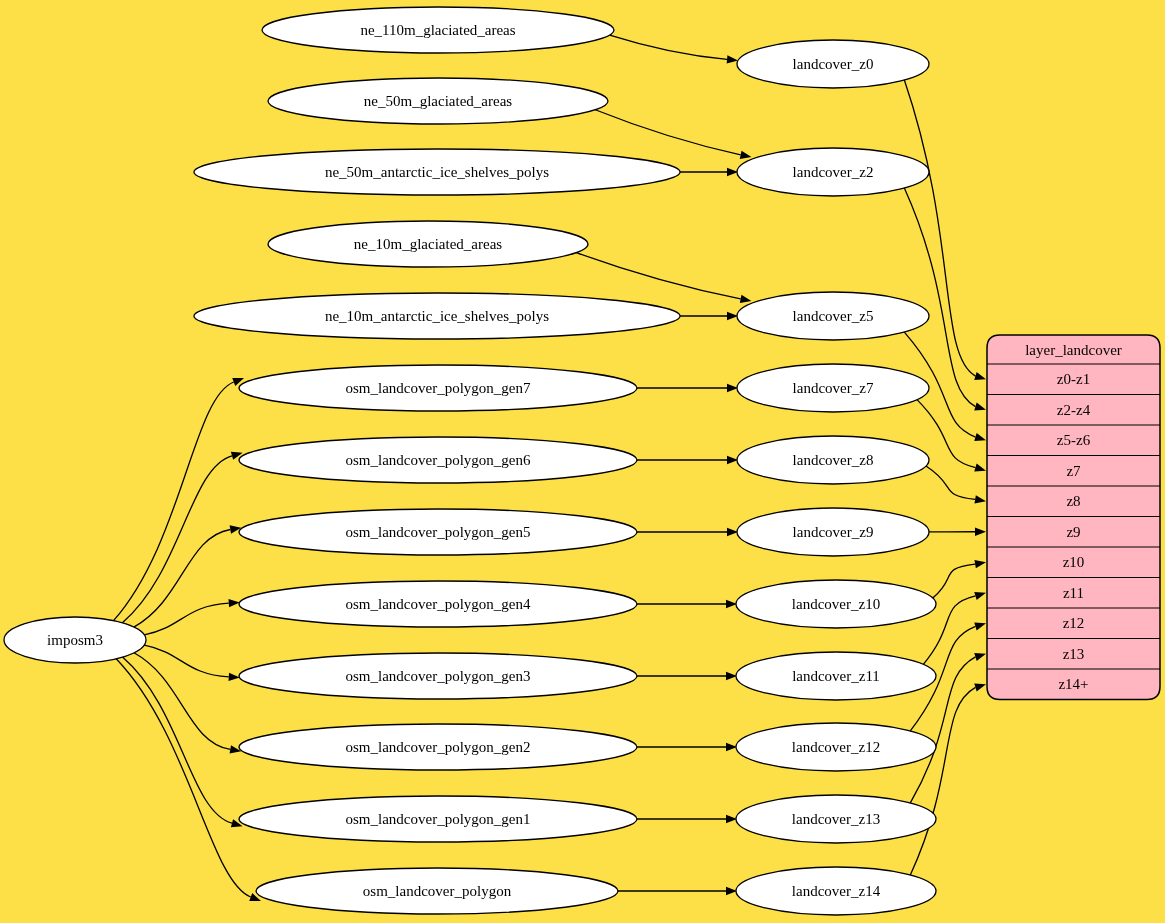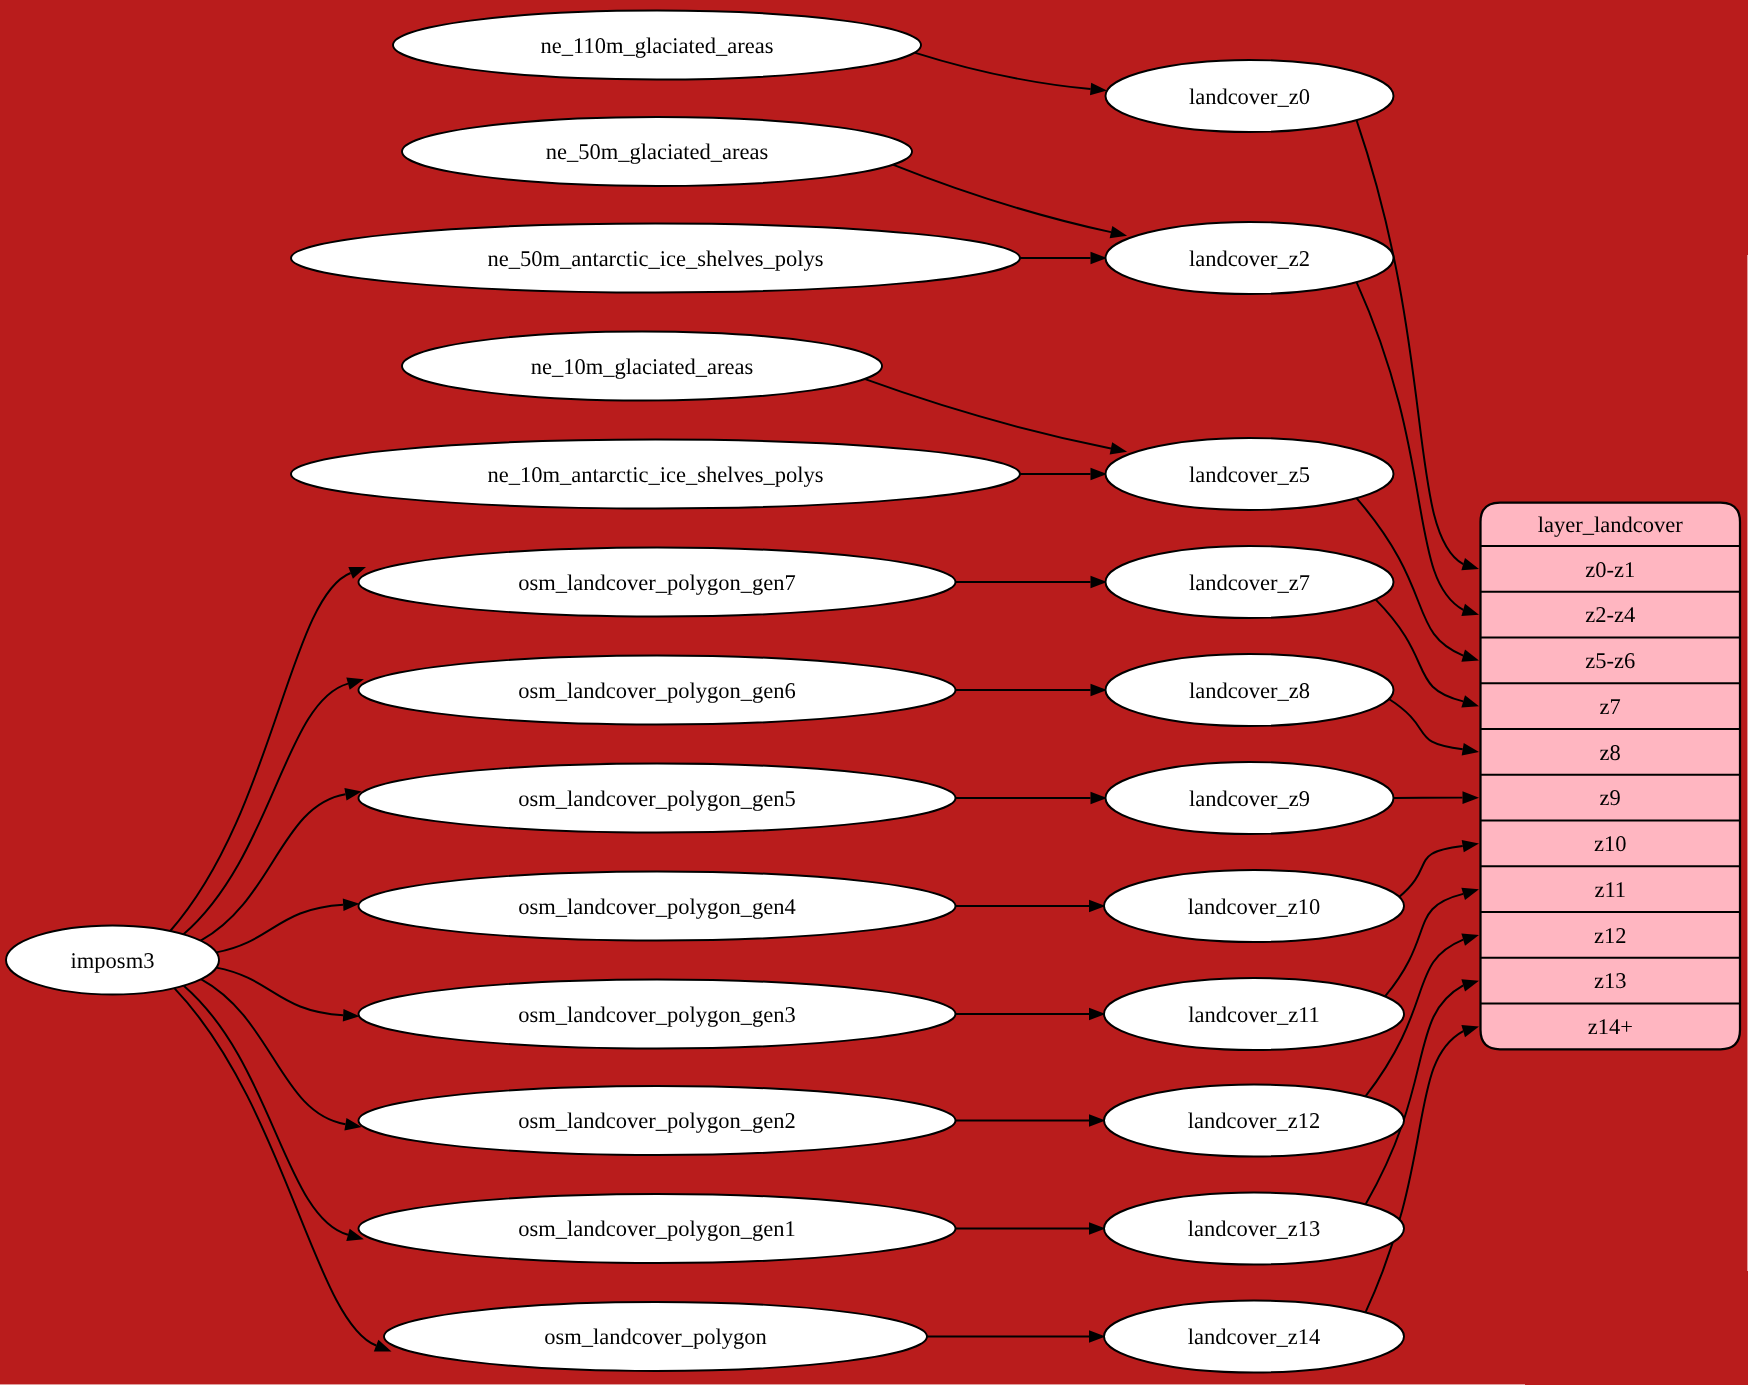--- a/index.html
+++ b/index.html
@@ -1,16 +1,16 @@
 <!DOCTYPE html>
 <html><head>
 <meta charset="utf-8">
 <style>
   html, body { margin: 0; padding: 0; background: #ffffff; }
-  .canvas { width: 1165px; height: 923px; position: relative; overflow: hidden; background: #b91c1c; }
+  .canvas { width: 1165px; height: 923px; position: relative; overflow: hidden; background: #fde047; }
   svg text {
     font-family: "Liberation Serif", "DejaVu Serif", serif;
     font-size: 15px;
     fill: #000000;
   }
 </style>
 </head>
 <body>
 
 <div class="canvas">

